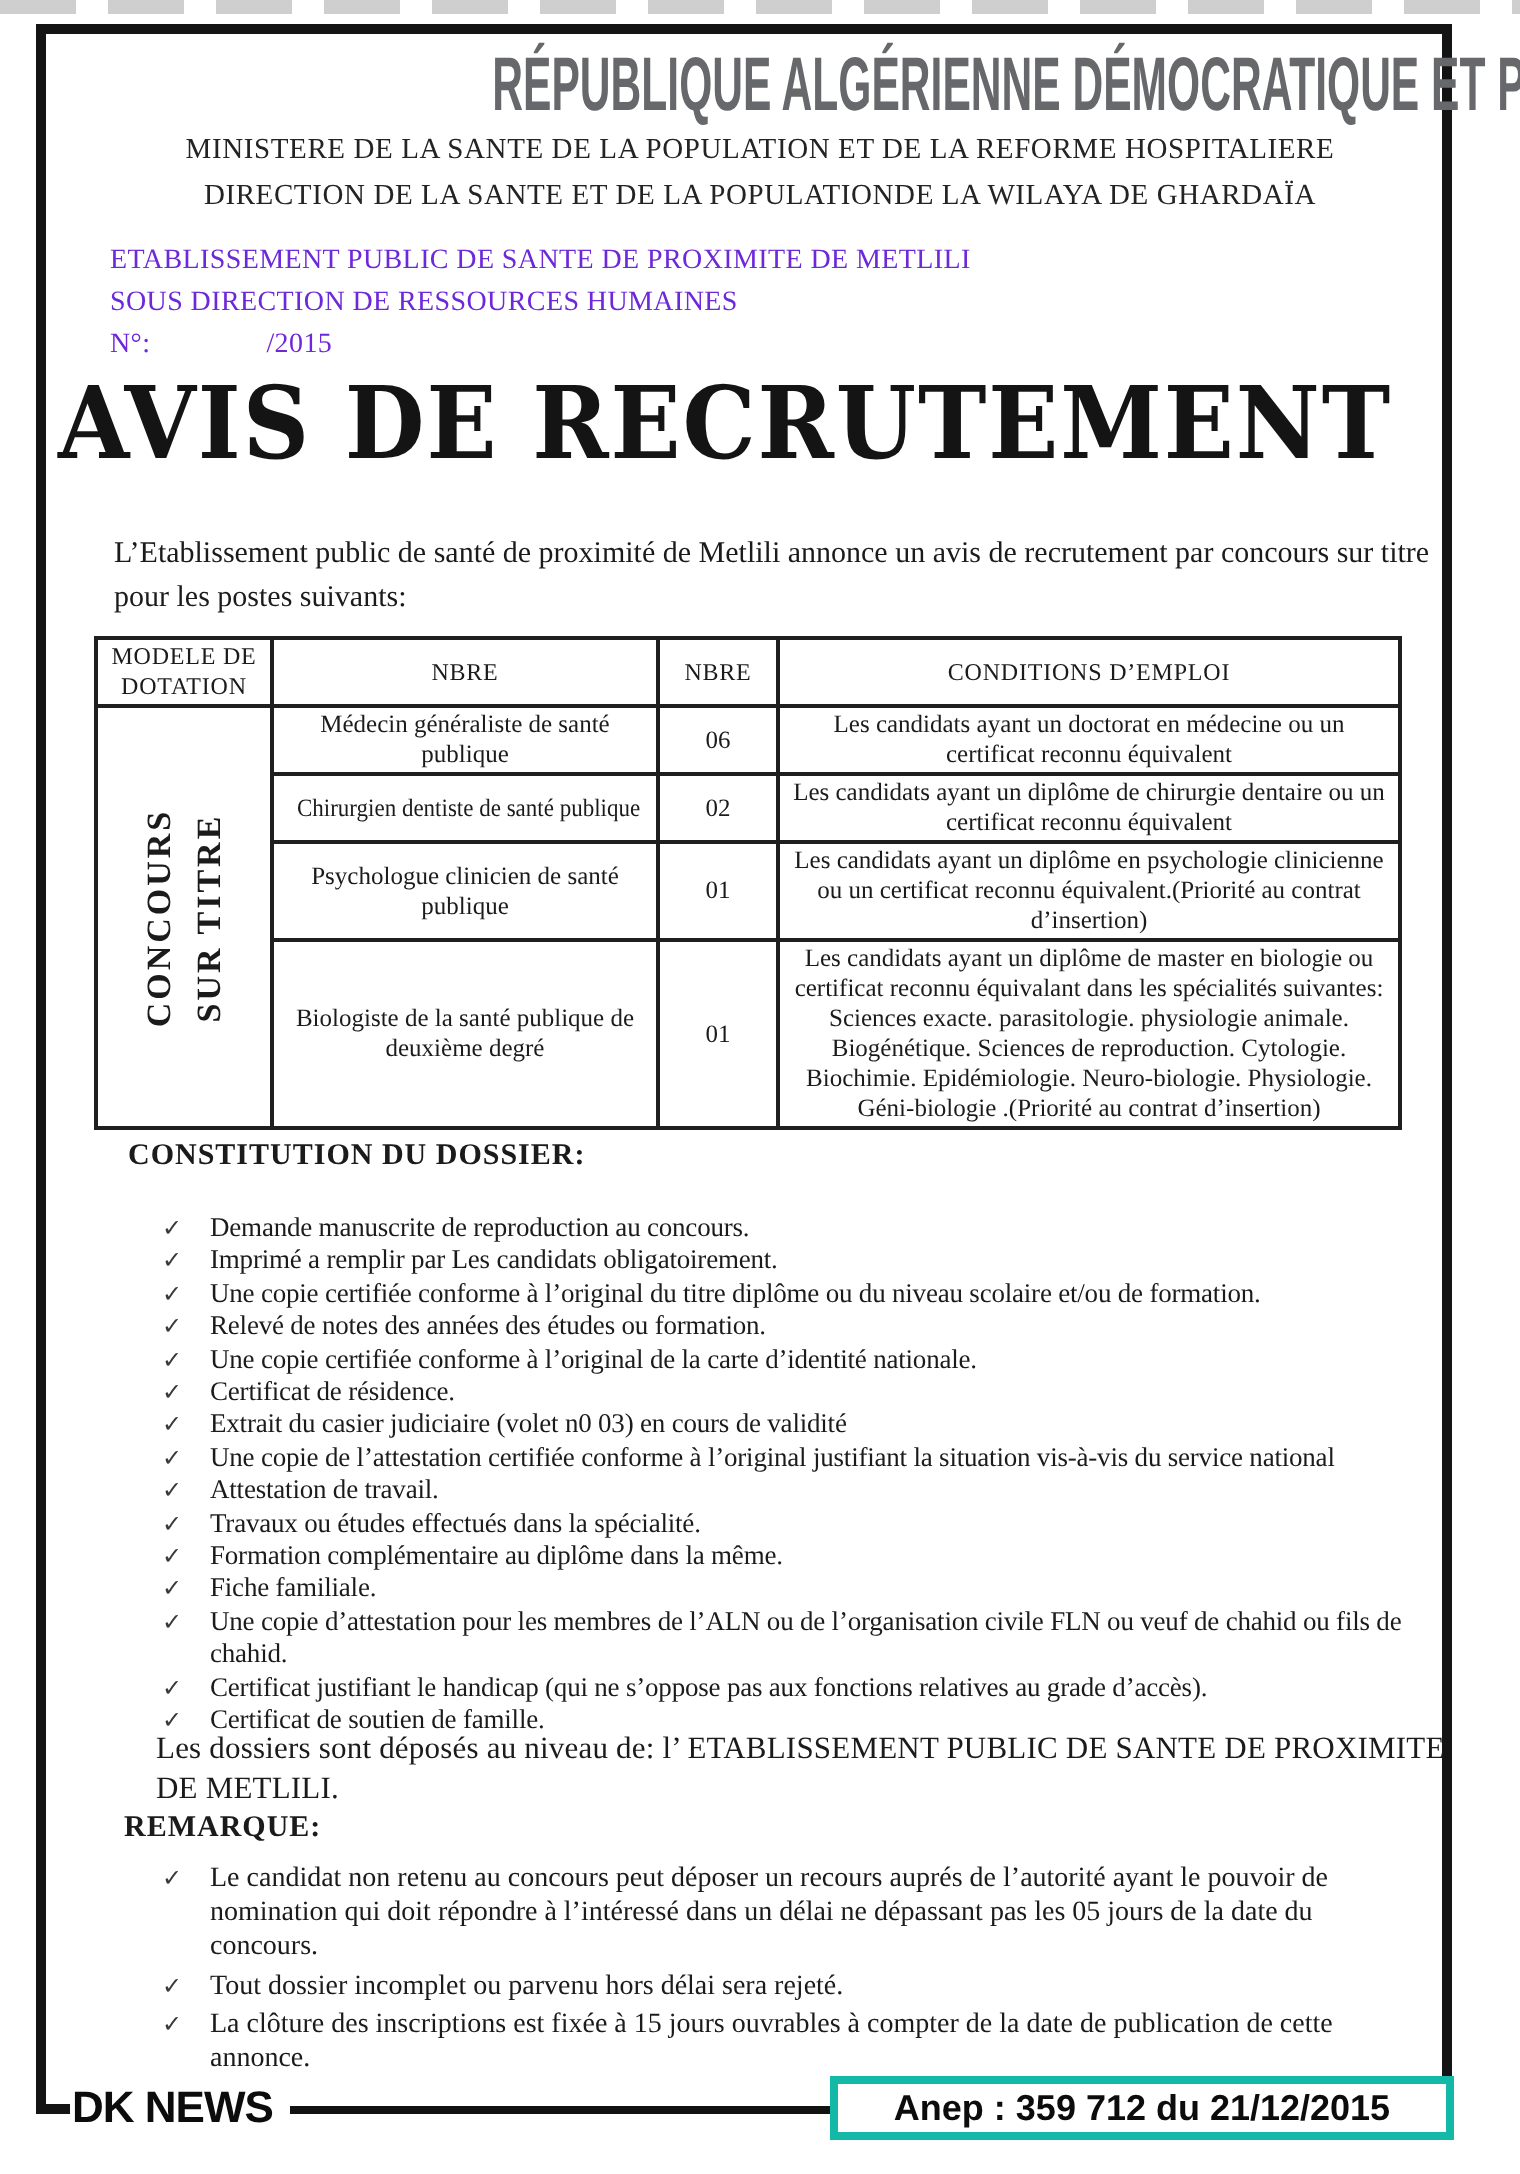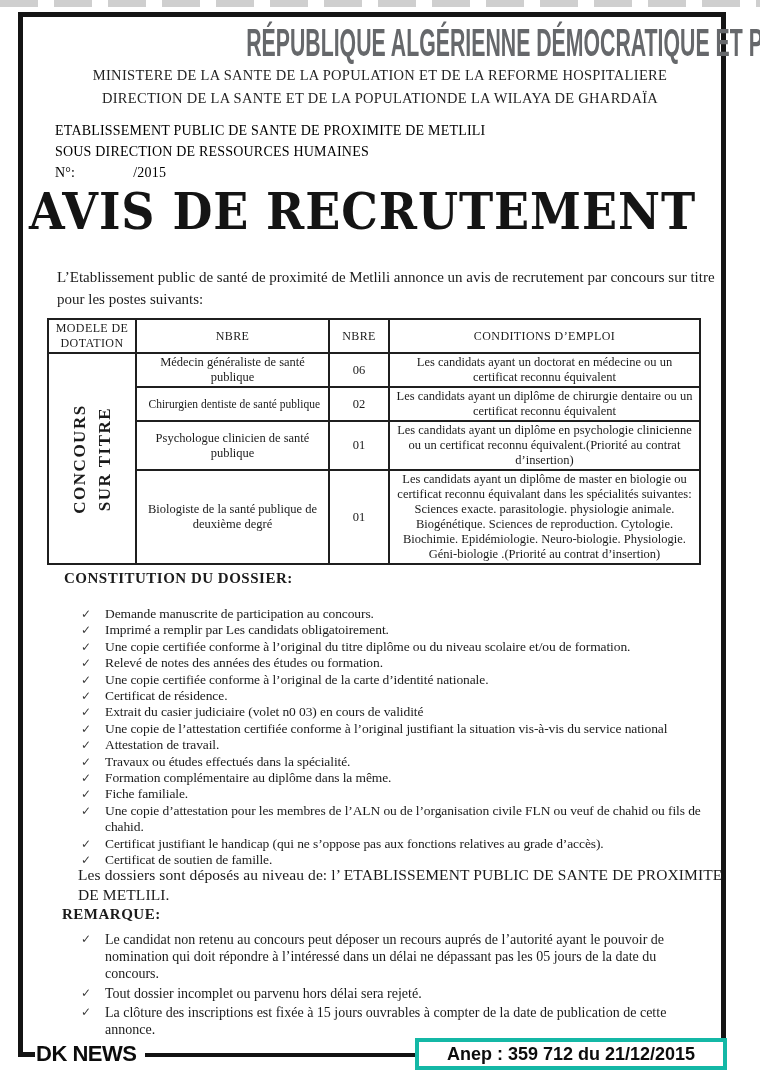--- a/index.html
+++ b/index.html
@@ -22,21 +22,21 @@
   .doc-title { position:absolute; top:22px; left:0; width:760px; text-align:center; }
   .doc-title span {
     display:inline-block; white-space:nowrap;
     font-family:"Liberation Sans", sans-serif; font-weight:bold; font-size:38px;
     color:#66686b; transform:scaleX(0.56); transform-origin:center; letter-spacing:0px;
   }
 
   .ministry { position:absolute; top:64px; left:35px; width:690px; text-align:center;
     font-size:14.5px; line-height:23px; letter-spacing:0.3px; color:#242424; }
 
-  .org { position:absolute; top:120px; left:55px; font-size:14px; line-height:21px; letter-spacing:0.2px; color:#000000; }
+  .org { position:absolute; top:120px; left:55px; font-size:14px; line-height:21px; letter-spacing:0.2px; color:#6d28d9; }
   .org .ref-gap { display:inline-block; width:58px; }
 
   .avis { position:absolute; top:182px; left:0; width:760px; text-align:left; }
   .avis span {
     display:inline-block; white-space:nowrap; font-family:"DejaVu Serif", serif;
     font-weight:bold; font-size:50px; letter-spacing:1px; color:#141414;
     transform:scaleX(0.92); transform-origin:center;
   }
 
   .intro { position:absolute; top:266px; left:57px; width:662px; font-size:15px; line-height:22px; }
@@ -156,21 +156,21 @@
       <td class="corps-cell">Biologiste de la santé publique de deuxième degré</td>
       <td class="nbre-cell">01</td>
       <td class="cond-cell">Les candidats ayant un diplôme de master en biologie ou certificat reconnu équivalant dans les spécialités suivantes: Sciences exacte. parasitologie. physiologie animale. Biogénétique. Sciences de reproduction. Cytologie. Biochimie. Epidémiologie. Neuro-biologie. Physiologie. Géni-biologie .(Priorité au contrat d’insertion)</td>
     </tr>
   </tbody>
     </table>
 
   <div class="dossier-heading">CONSTITUTION DU DOSSIER:</div>
 
   <ul class="check-list dossier-list">
-    <li><span class="check">✓</span><span>Demande manuscrite de participation au concours.</span></li>
+    <li><span class="check">✓</span><span>Demande manuscrite de reproduction au concours.</span></li>
     <li><span class="check">✓</span><span>Imprimé a remplir par Les candidats obligatoirement.</span></li>
     <li><span class="check">✓</span><span>Une copie certifiée conforme à l’original du titre diplôme ou du niveau scolaire et/ou de formation.</span></li>
     <li><span class="check">✓</span><span>Relevé de notes des années des études ou formation.</span></li>
     <li><span class="check">✓</span><span>Une copie certifiée conforme à l’original de la carte d’identité nationale.</span></li>
     <li><span class="check">✓</span><span>Certificat de résidence.</span></li>
     <li><span class="check">✓</span><span>Extrait du casier judiciaire (volet n0 03) en cours de validité</span></li>
     <li><span class="check">✓</span><span>Une copie de l’attestation certifiée conforme à l’original justifiant la situation vis-à-vis du service national</span></li>
     <li><span class="check">✓</span><span>Attestation de travail.</span></li>
     <li><span class="check">✓</span><span>Travaux ou études effectués dans la spécialité.</span></li>
     <li><span class="check">✓</span><span>Formation complémentaire au diplôme dans la même.</span></li>

